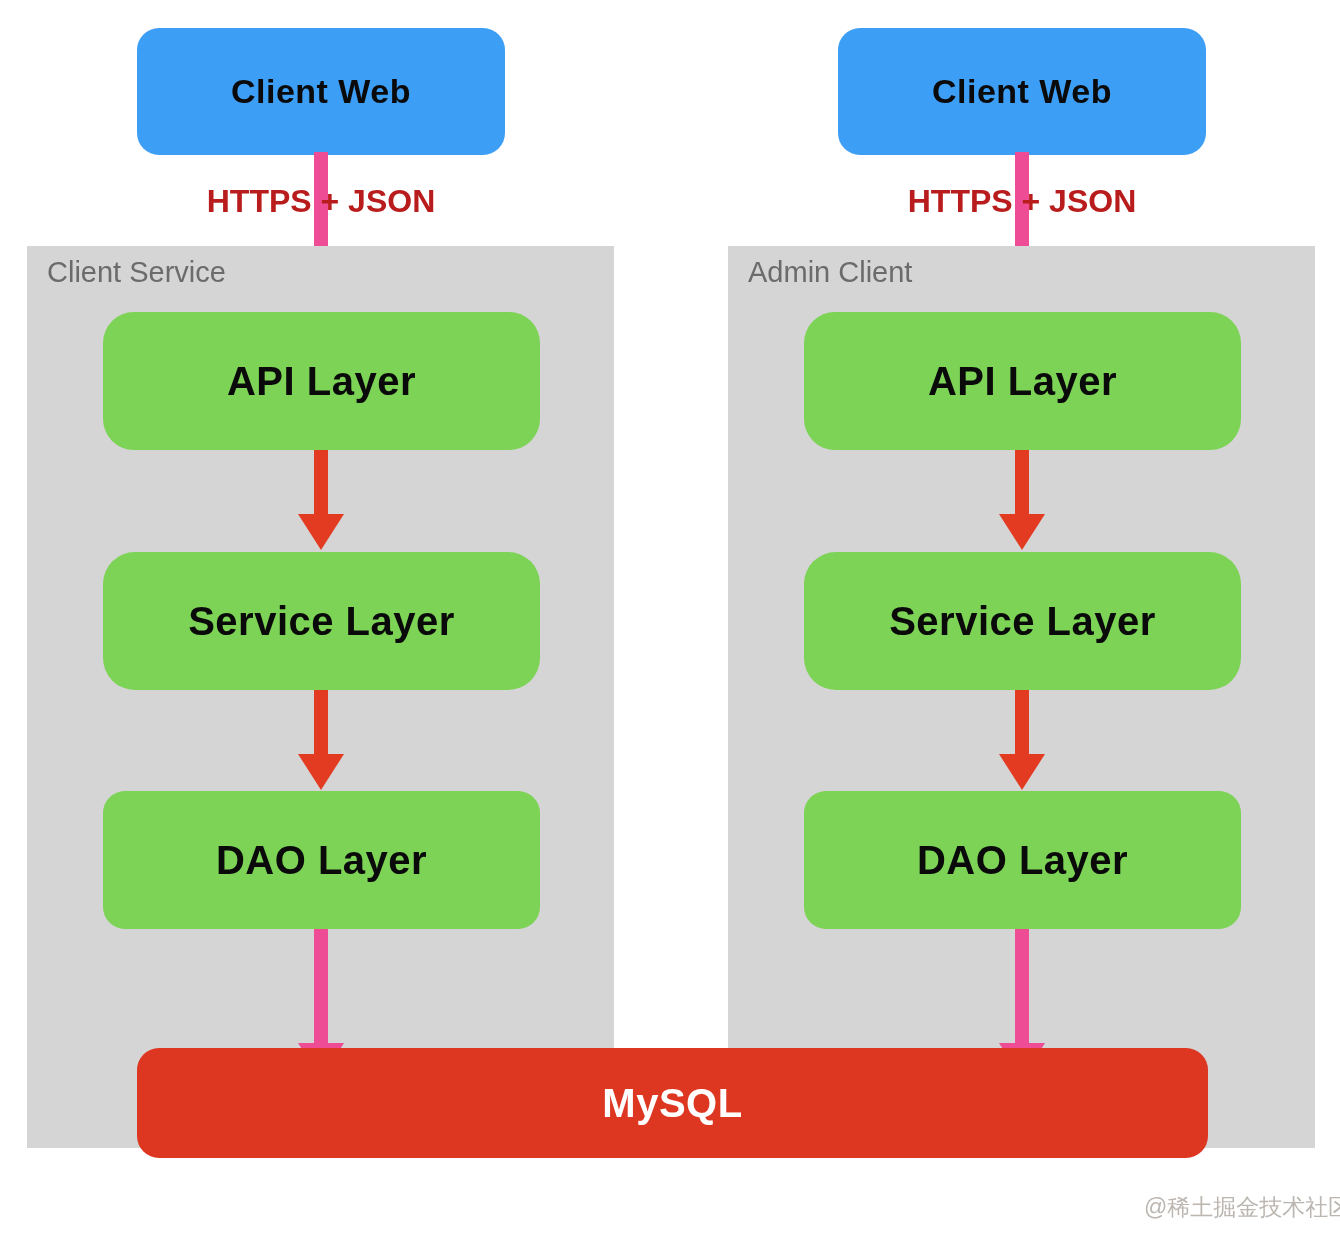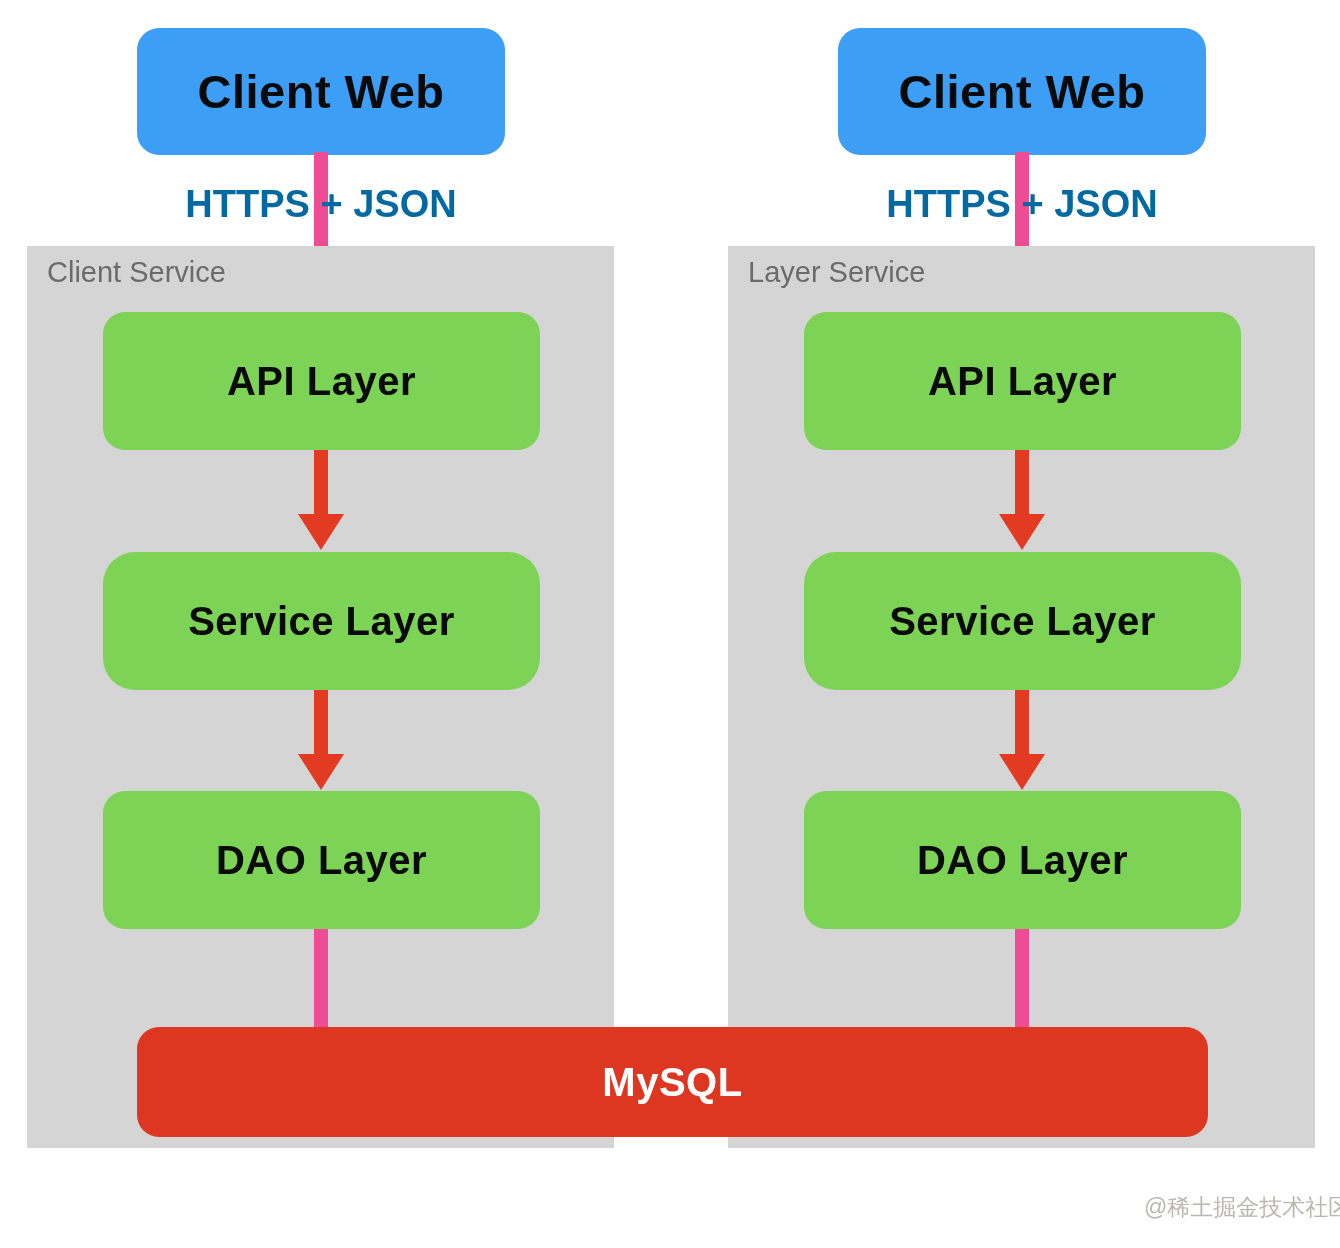--- a/index.html
+++ b/index.html
@@ -8,41 +8,41 @@
     font-family:"Liberation Sans","DejaVu Sans",sans-serif;overflow:hidden;
   }
   .column{position:absolute;top:0;width:640px;height:1100px;}
   .col-left{left:0;}
   .col-right{left:701px;}
 
   .web-box{
     position:absolute;left:137px;top:28px;width:368px;height:127px;
     background:#3D9EF5;border-radius:22px;
     display:flex;align-items:center;justify-content:center;
-    font-size:47px;font-weight:700;color:#0a0a0a;letter-spacing:.5px;
+    font-size:34px;font-weight:700;color:#0a0a0a;letter-spacing:.5px;
   }
   .protocol-label{
     position:absolute;left:321px;top:183px;transform:translateX(-50%);
-    font-size:38px;font-weight:700;color:#0369a1;white-space:nowrap;
+    font-size:32px;font-weight:700;color:#b91c1c;white-space:nowrap;
   }
   .service-panel{
     position:absolute;left:27px;top:246px;width:587px;height:902px;
     background:#D5D5D5;
   }
   .service-panel-label{
     position:absolute;left:20px;top:10px;
     font-size:29px;color:#6B6B6B;
   }
   .layer-box{
     position:absolute;left:103px;width:437px;height:138px;
     background:#7CD355;border-radius:22px;
     display:flex;align-items:center;justify-content:center;
     font-size:40px;font-weight:700;color:#0a0a0a;letter-spacing:.5px;
   }
-  .layer-0{top:312px;}
+  .layer-0{top:312px;border-radius:31px;}
   .layer-1{top:552px;border-radius:32px;}
   .layer-2{top:791px;justify-content:center;}
 
   .shaft{position:absolute;width:14px;left:314px;}
   .head{position:absolute;left:298px;width:0;height:0;
         border-left:23px solid transparent;border-right:23px solid transparent;}
 
   .pink .shaft{background:#EE4D96;}
   .pink .head{border-top:36px solid #EE4D96;}
   .red .shaft{background:#E23B22;}
@@ -51,21 +51,21 @@
   .arrow-top .shaft{top:152px;height:122px;}
   .arrow-top .head{top:274px;}
   .arrow-mid-1 .shaft{top:450px;height:64px;}
   .arrow-mid-1 .head{top:514px;}
   .arrow-mid-2 .shaft{top:690px;height:64px;}
   .arrow-mid-2 .head{top:754px;}
   .arrow-bottom .shaft{top:929px;height:114px;}
   .arrow-bottom .head{top:1043px;}
 
   .db-box{
-    position:absolute;left:137px;top:1027px;width:1071px;height:110px;
+    position:absolute;left:137px;top:1048px;width:1071px;height:110px;
     background:#DD3722;border-radius:22px;
     display:flex;align-items:center;justify-content:center;
     font-size:40px;font-weight:700;color:#ffffff;letter-spacing:.5px;text-align:center;
   }
   .watermark{
     position:absolute;left:1144px;top:1192px;
     font-size:23px;color:#BCB6B1;white-space:nowrap;
   }
 </style>
 </head>
@@ -117,21 +117,21 @@
   </div>
 
   <div class="arrow arrow-top pink">
     <div class="shaft"></div>
     <div class="head"></div>
   </div>
 
   <div class="protocol-label">HTTPS + JSON</div>
 
   <div class="service-panel">
-    <div class="service-panel-label">Layer Service</div>
+    <div class="service-panel-label">Admin Client</div>
   </div>
 
   <div class="layer-box layer-0">
     <span>API Layer</span>
   </div>
   <div class="arrow arrow-mid-1 red">
     <div class="shaft"></div>
     <div class="head"></div>
   </div>
   <div class="layer-box layer-1">

